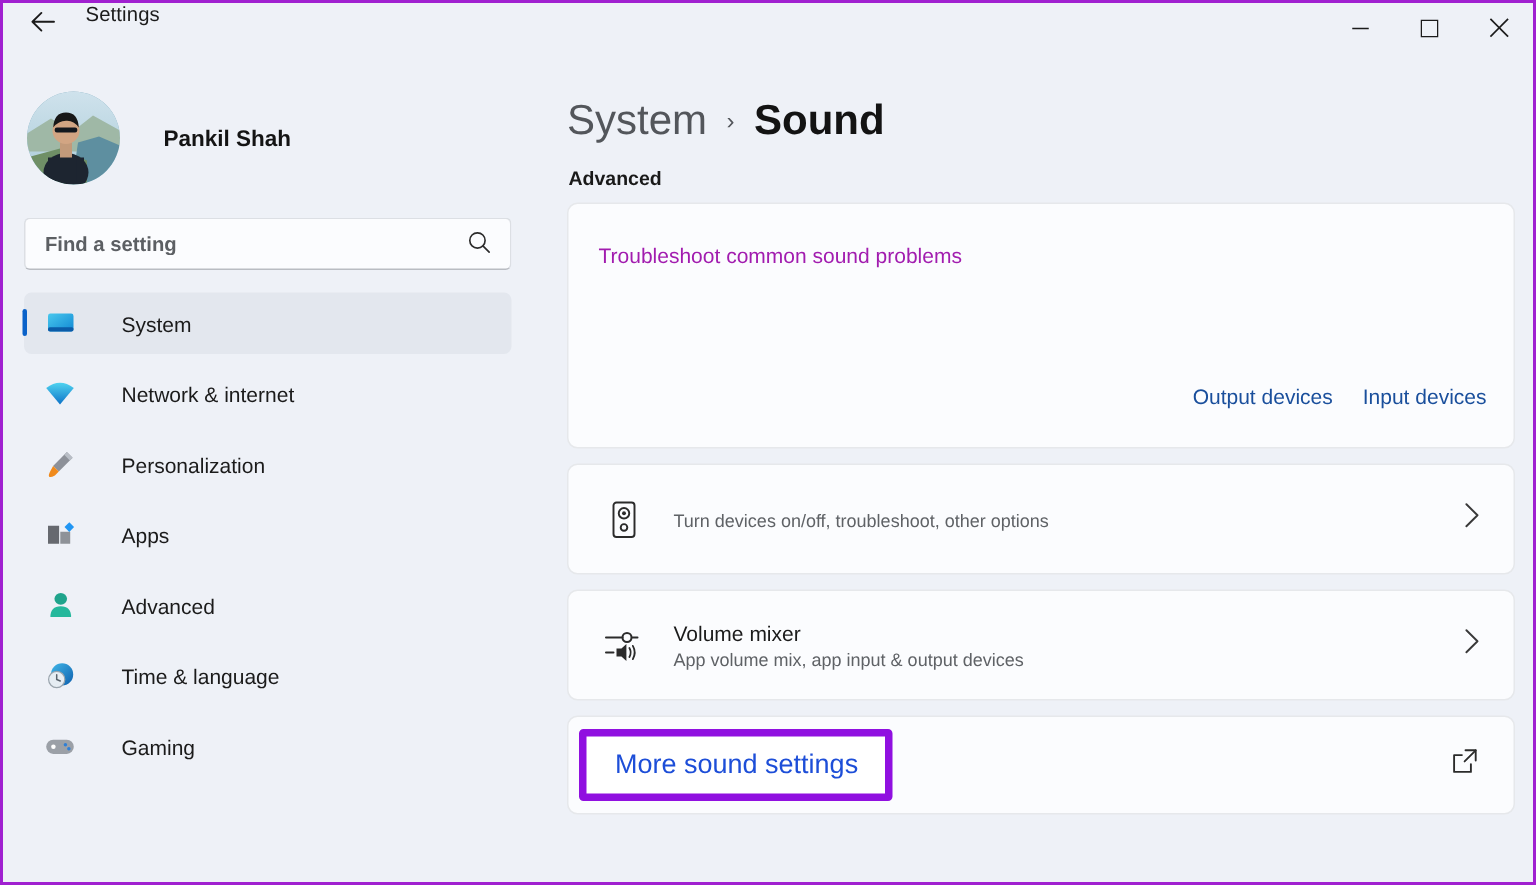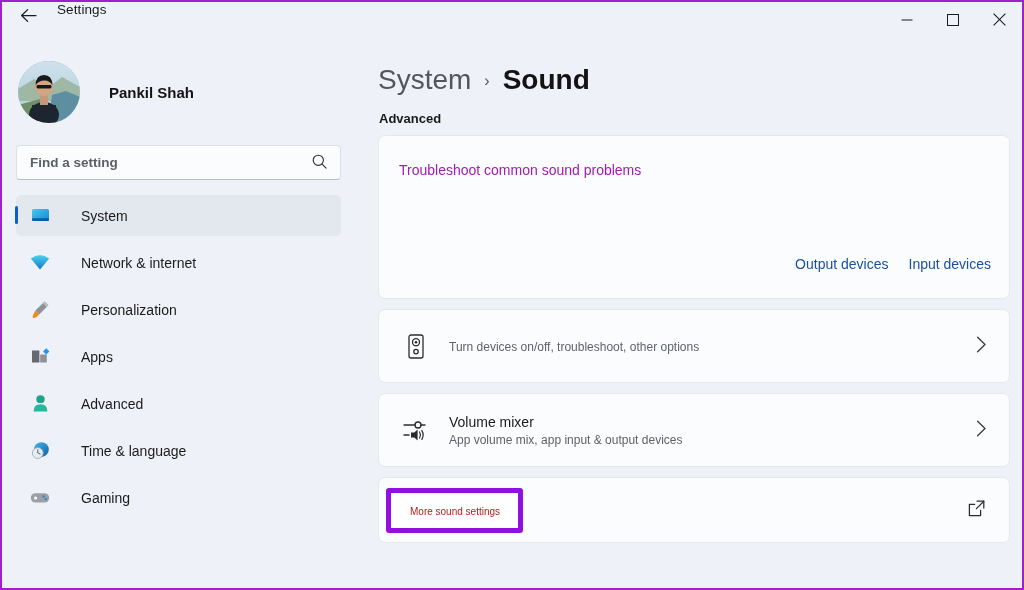--- a/index.html
+++ b/index.html
@@ -278,22 +278,22 @@
   }
   .highlight-box {
     margin-left: 7px;
     border: 5px solid #9010e0;
     border-radius: 3px;
     background: #ffffff;
     padding: 8px 18px 9px 19px;
     display: inline-block;
   }
   .more-title {
-    font-size: 10px;
-    color: #b91c1c;
+    font-size: 18px;
+    color: #1d4ed8;
   }
   .ext-icon {
     margin-left: auto;
     margin-right: 23px;
   }
 </style>
 </head>
 <body>
 
 <div id="app">

